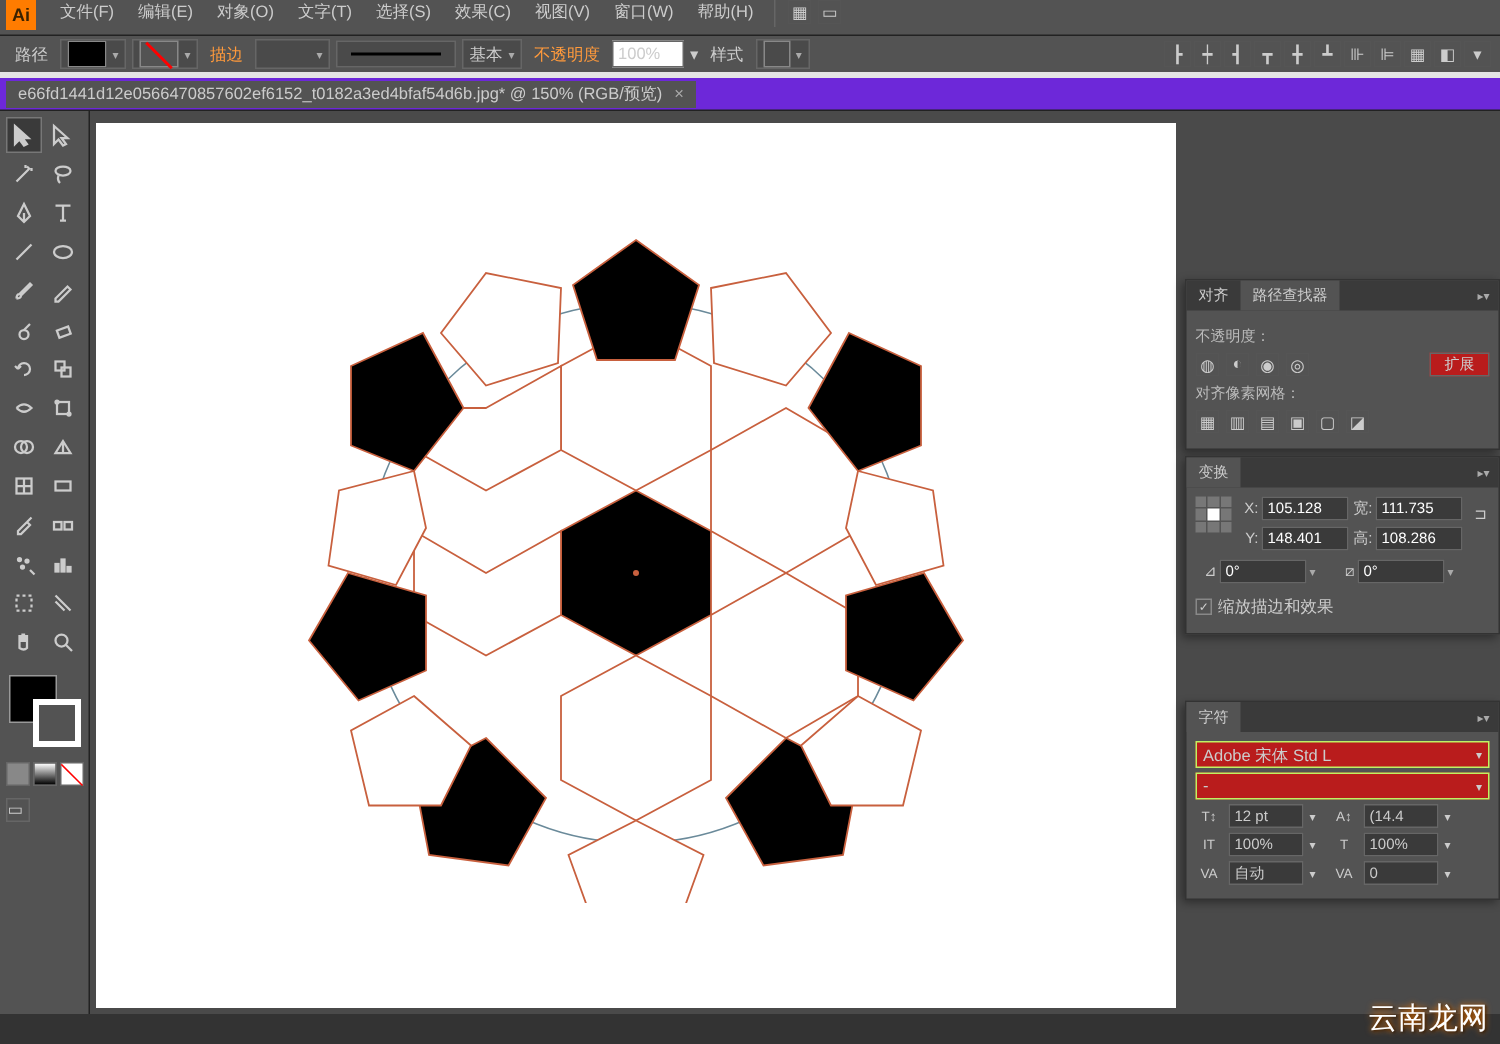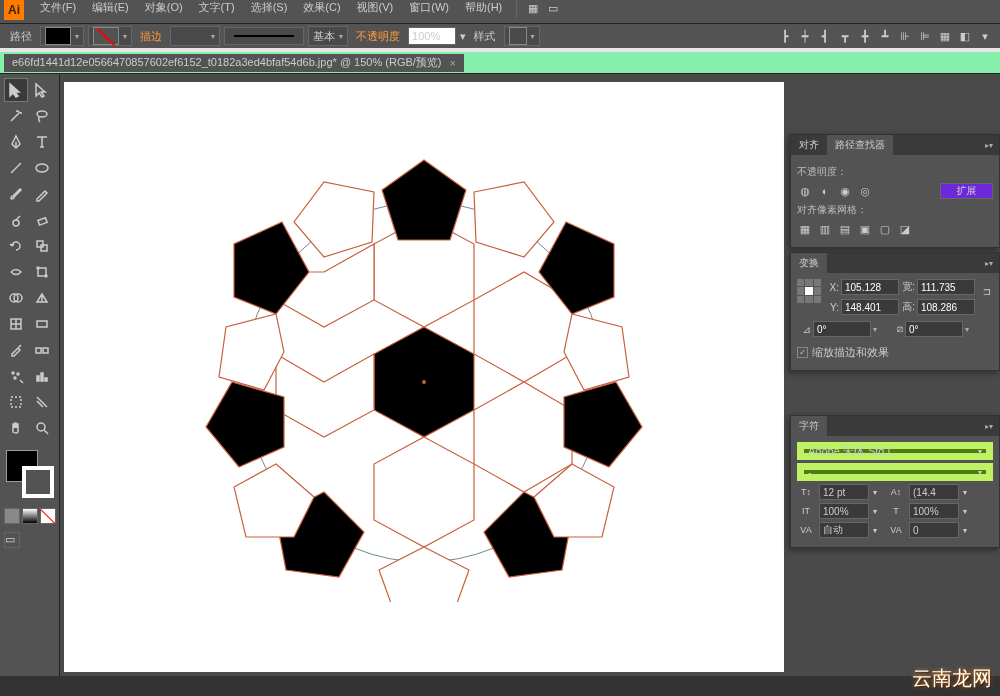--- a/index.html
+++ b/index.html
@@ -13,21 +13,21 @@
 .cb-text{padding:0 4px}
 .cb-drop{height:20px;border:1px solid #666;background:#4a4a4a;display:flex;align-items:center;padding:0 4px;gap:4px}
 .cb-drop .ar{font-size:8px;color:#aaa}
 .swatch{width:26px;height:18px;border:1px solid #888}
 .stroke-sample{width:80px;height:18px;border:1px solid #666;display:flex;align-items:center;justify-content:center;background:#4a4a4a}
 .stroke-sample .line{width:60px;height:2px;background:#000}
 .opacity-box{width:48px;height:18px;border:1px solid #666;background:#fff;color:#000;display:flex;align-items:center;padding:0 3px;font-size:10px}
 .orange{color:#ff9a3c}
 .align-icons{display:flex;gap:2px;margin-left:auto}
 .align-icons .ai{width:18px;height:18px;border:1px solid #555;display:flex;align-items:center;justify-content:center;position:relative}
-.tabbar{height:22px;background:#86efac;display:flex;align-items:center;padding:0 4px;border-bottom:1px solid #222}
+.tabbar{height:22px;background:#6d28d9;display:flex;align-items:center;padding:0 4px;border-bottom:1px solid #222}
 .doctab{background:#535353;height:18px;display:flex;align-items:center;padding:0 8px;gap:8px;font-size:10px;color:#ddd}
 .doctab .cx{cursor:pointer;color:#aaa}
 .workarea{position:absolute;top:74px;left:0;right:0;bottom:20px;display:flex}
 .toolbox{width:60px;background:#535353;border-right:1px solid #222;padding:4px;display:flex;flex-wrap:wrap;gap:2px;align-content:flex-start}
 .tool{width:24px;height:24px;display:flex;align-items:center;justify-content:center;cursor:pointer;position:relative}
 .tool.sel{background:#3a3a3a;border:1px solid #777}
 .tool svg{width:16px;height:16px;stroke:#ccc;fill:none;stroke-width:1.5}
 .fillstroke{width:54px;height:54px;position:relative;margin-top:6px}
 .fillstroke .f{position:absolute;width:32px;height:32px;background:#000;border:1px solid #999;top:2px;left:2px}
 .fillstroke .s{position:absolute;width:32px;height:32px;background:#535353;border:4px solid #fff;top:18px;left:18px}
@@ -38,29 +38,29 @@
 .panels{position:absolute;right:0;top:74px;width:210px;display:flex;flex-direction:column;gap:4px}
 .panel{background:#535353;border:1px solid #333;box-shadow:-2px 2px 6px rgba(0,0,0,.4)}
 .panel-tabs{display:flex;background:#3a3a3a;height:20px;align-items:center}
 .panel-tabs .pt{padding:0 8px;height:100%;display:flex;align-items:center;cursor:pointer;font-size:10px}
 .panel-tabs .pt.active{background:#535353}
 .panel-tabs .more{margin-left:auto;padding:0 6px;font-size:8px;color:#aaa}
 .panel-body{padding:6px;font-size:10px}
 .pf-row{display:flex;gap:4px;margin-bottom:4px}
 .pf-row .ib{width:16px;height:16px;border:1px solid #555;display:flex;align-items:center;justify-content:center}
 .pf-grp{font-size:10px;margin:4px 0;color:#bbb}
-.expand-btn{width:53px;height:16px;background:#6d28d9;border:1px solid #666;display:flex;align-items:center;justify-content:center;margin-left:auto;font-size:10px}
+.expand-btn{width:40px;height:16px;background:#b91c1c;border:1px solid #666;display:flex;align-items:center;justify-content:center;margin-left:auto;font-size:10px}
 .tfield{display:flex;align-items:center;gap:2px;margin-bottom:4px}
 .tfield .lbl{width:14px;text-align:right;font-size:10px}
 .tfield .val{width:58px;height:16px;background:#3a3a3a;border:1px solid #666;font-size:10px;display:flex;align-items:center;padding:0 3px;color:#fff}
 .tfield .ar{width:10px;font-size:8px;color:#aaa}
 .link-ic{width:12px;height:24px;display:flex;align-items:center;justify-content:center;font-size:10px}
 .chk{display:flex;align-items:center;gap:4px;margin:4px 0;font-size:10px}
 .chk .box{width:11px;height:11px;border:1px solid #888;display:flex;align-items:center;justify-content:center;font-size:8px}
-.char-select{width:100%;height:18px;background:#4d7c0f;border:7px solid #bef264;display:flex;align-items:center;padding:0 4px;font-size:10px;margin-bottom:3px}
+.char-select{width:100%;height:18px;background:#b91c1c;border:1px solid #bef264;display:flex;align-items:center;padding:0 4px;font-size:10px;margin-bottom:3px}
 .char-select .ar{margin-left:auto;font-size:8px}
 .char-row{display:flex;gap:4px;margin-bottom:3px;align-items:center}
 .char-row .cic{width:18px;height:16px;display:flex;align-items:center;justify-content:center;font-size:9px}
 .char-row .cval{width:50px;height:16px;background:#3a3a3a;border:1px solid #666;font-size:10px;display:flex;align-items:center;padding:0 3px}
 .char-row .car{width:10px;font-size:8px}
 .watermark{position:absolute;right:8px;bottom:4px;color:#fff;font-size:20px;font-weight:normal;text-shadow:0 0 4px #ff7c00,1px 1px 2px #000}
 .ball{position:absolute;top:40px;left:120px;width:480px;height:480px}
 .hex{stroke:#c8603e;stroke-width:1.2;fill:#fff}
 .hex.black{fill:#000}
 .pent{stroke:#c8603e;stroke-width:1.2;fill:#000}
@@ -347,21 +347,21 @@
         <polygon class="pent white" points="190,70 188,120 140,135 110,100 140,60"></polygon>
 
         <circle class="anchor" cx="240" cy="260" r="2"></circle>
       </svg>
     </div>
   </div>
 </div>
 
 <div class="panels">
 
-  <div class="panel" style="margin-top:60px">
+  <div class="panel" style="margin-top:112px">
     <div class="panel-tabs">
       <div class="pt">对齐</div>
       <div class="pt active">路径查找器</div>
       <div class="more">▸▾</div>
     </div>
     <div class="panel-body">
       <div class="pf-grp">不透明度：</div>
       <div class="pf-row">
         <div class="ib">◍</div>
         <div class="ib">◐</div>

